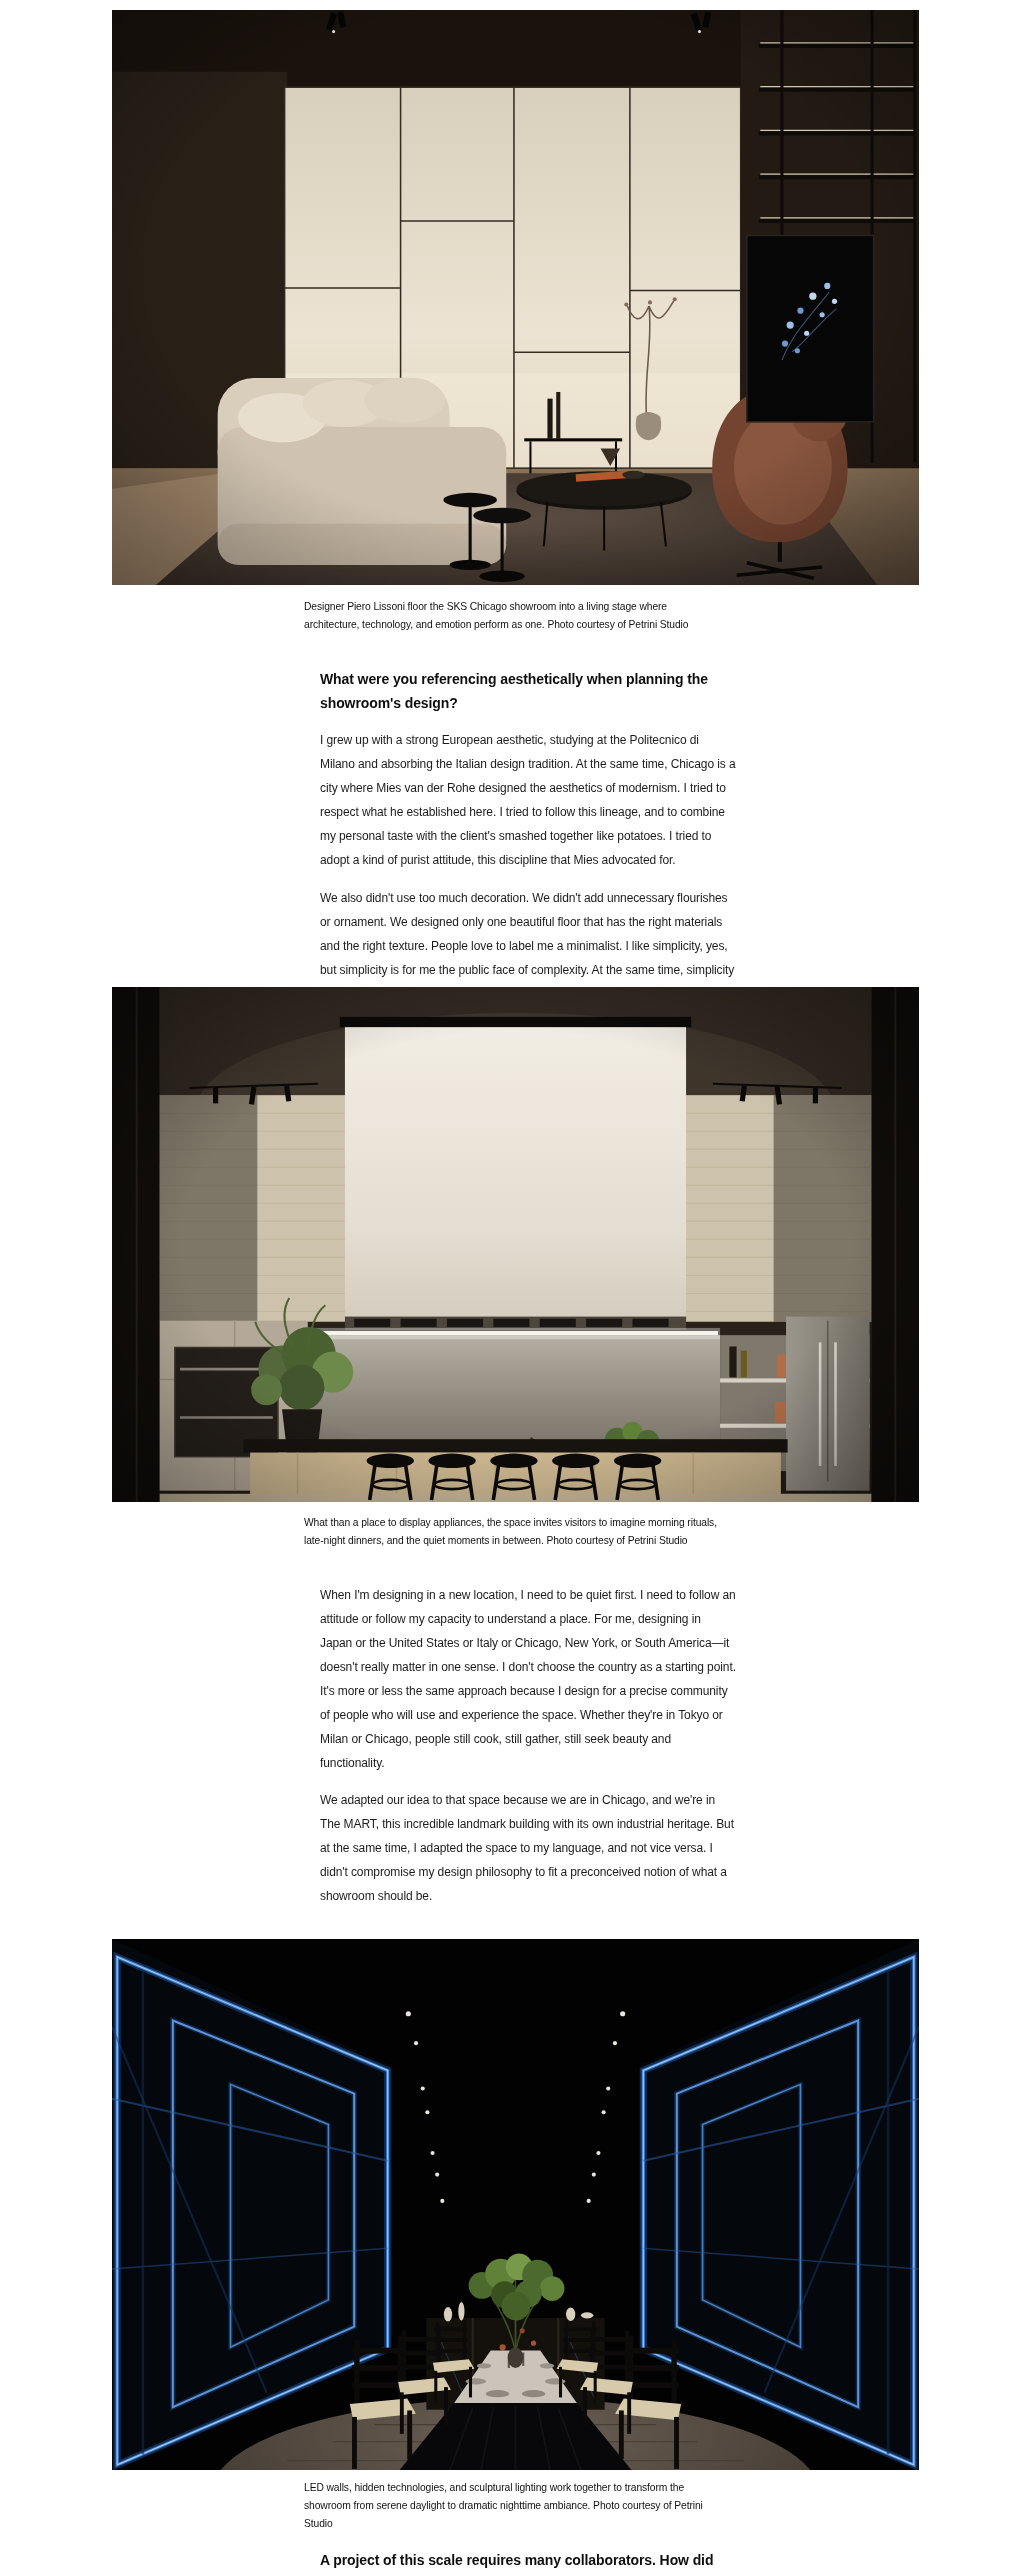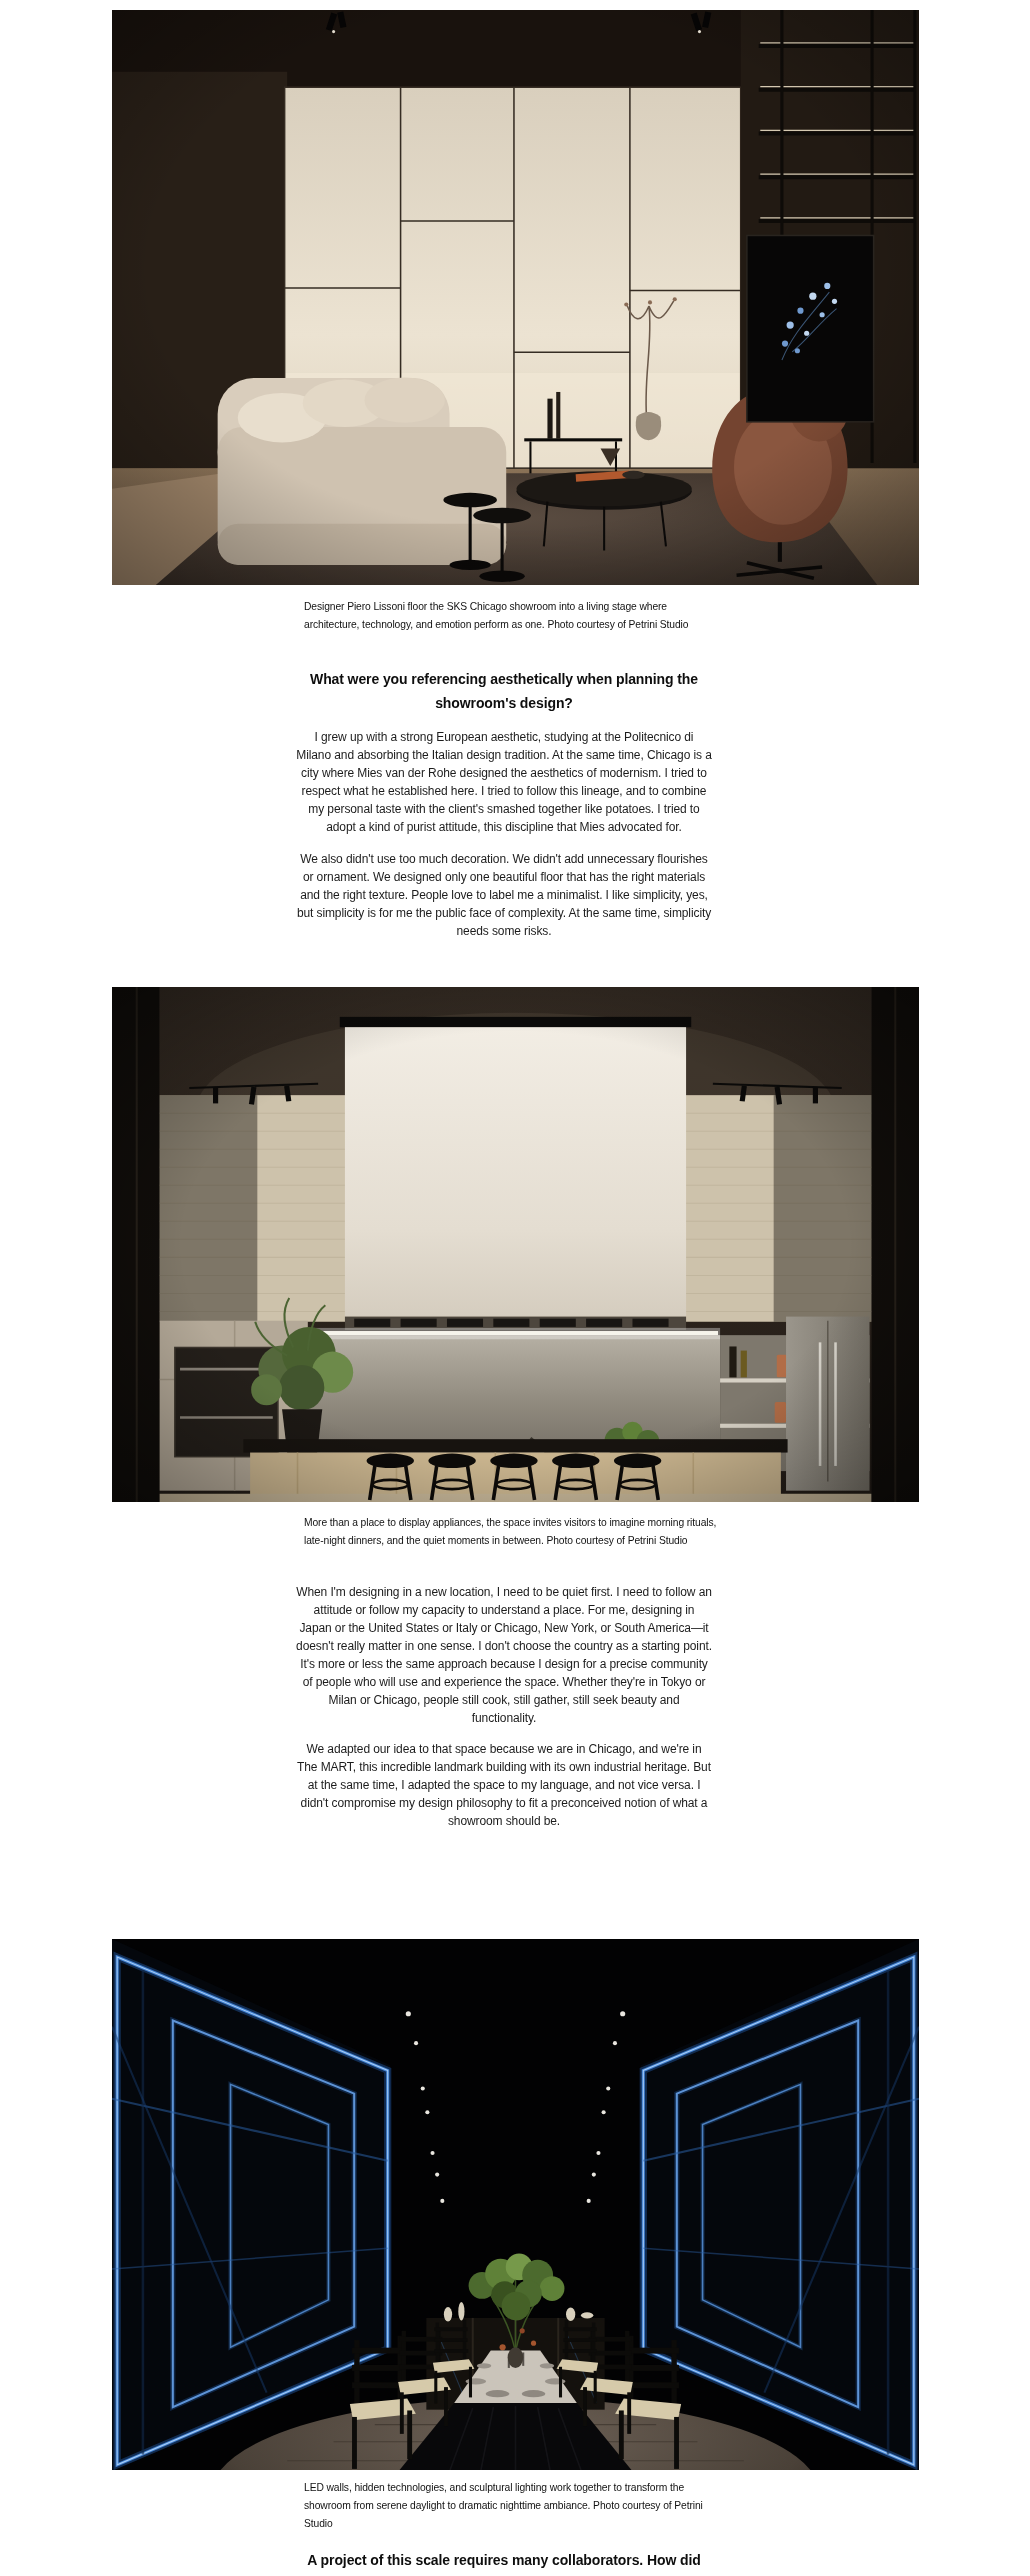--- a/index.html
+++ b/index.html
@@ -24,36 +24,35 @@
     position:absolute;
     left:304px;
     width:418px;
     font-size:10.3px;
     line-height:18px;
     letter-spacing:-0.1px;
     color:#121212;
   }
   .qa{
     position:absolute;
-    left:296px;
+    left:320px;
     width:416px;
-    text-align:center;
   }
   .qa h2{
     margin:0 0 13.4px 0;
     font-size:14px;
     line-height:24px;
     font-weight:bold;
     letter-spacing:-0.1px;
     color:#0e0e0e;
   }
   .qa p{
     margin:0 0 13.4px 0;
     font-size:12px;
-    line-height:18px;
+    line-height:24px;
     letter-spacing:-0.1px;
     color:#1c1c1c;
   }
   
   #fig-1{top:10.3px;height:575px;}
   #cap-1{top:598px;}
   #qa-1{top:667px;}
   #fig-2{top:987px;height:515px;}
   #cap-2{top:1514px;}
   #qa-2{top:1583px;}
@@ -381,21 +380,21 @@
         </g>
       </g>
 
       <rect x="0" y="0" width="92" height="1000" fill="#100d0a"></rect>
       <line x1="48" y1="0" x2="48" y2="1000" stroke="#262019" stroke-width="4"></line>
       <rect x="1474" y="0" width="92" height="1000" fill="#100d0a"></rect>
       <line x1="1520" y1="0" x2="1520" y2="1000" stroke="#262019" stroke-width="4"></line>
       <rect width="1566" height="1000" fill="url(#s2vig)"></rect>
     </svg>
   </div>
-  <div class="caption" id="cap-2">More than a place to display appliances, the space invites visitors to imagine morning rituals, late-night dinners, and the quiet moments in between. Photo courtesy of Petrini Studio</div>
+  <div class="caption" id="cap-2">What than a place to display appliances, the space invites visitors to imagine morning rituals, late-night dinners, and the quiet moments in between. Photo courtesy of Petrini Studio</div>
 
   <div class="qa" id="qa-2">
     <p>When I'm designing in a new location, I need to be quiet first. I need to follow an attitude or follow my capacity to understand a place. For me, designing in Japan or the United States or Italy or Chicago, New York, or South America—it doesn't really matter in one sense. I don't choose the country as a starting point. It's more or less the same approach because I design for a precise community of people who will use and experience the space. Whether they're in Tokyo or Milan or Chicago, people still cook, still gather, still seek beauty and functionality.</p>
     <p>We adapted our idea to that space because we are in Chicago, and we're in The MART, this incredible landmark building with its own industrial heritage. But at the same time, I adapted the space to my language, and not vice versa. I didn't compromise my design philosophy to fit a preconceived notion of what a showroom should be.</p>
   </div>
 
   <div class="figure" id="fig-3">
     <svg viewBox="0 0 1566 1030" preserveAspectRatio="none">
       <defs>
         <radialGradient id="s3floor" cx="0.5" cy="0.2" r="0.8">

